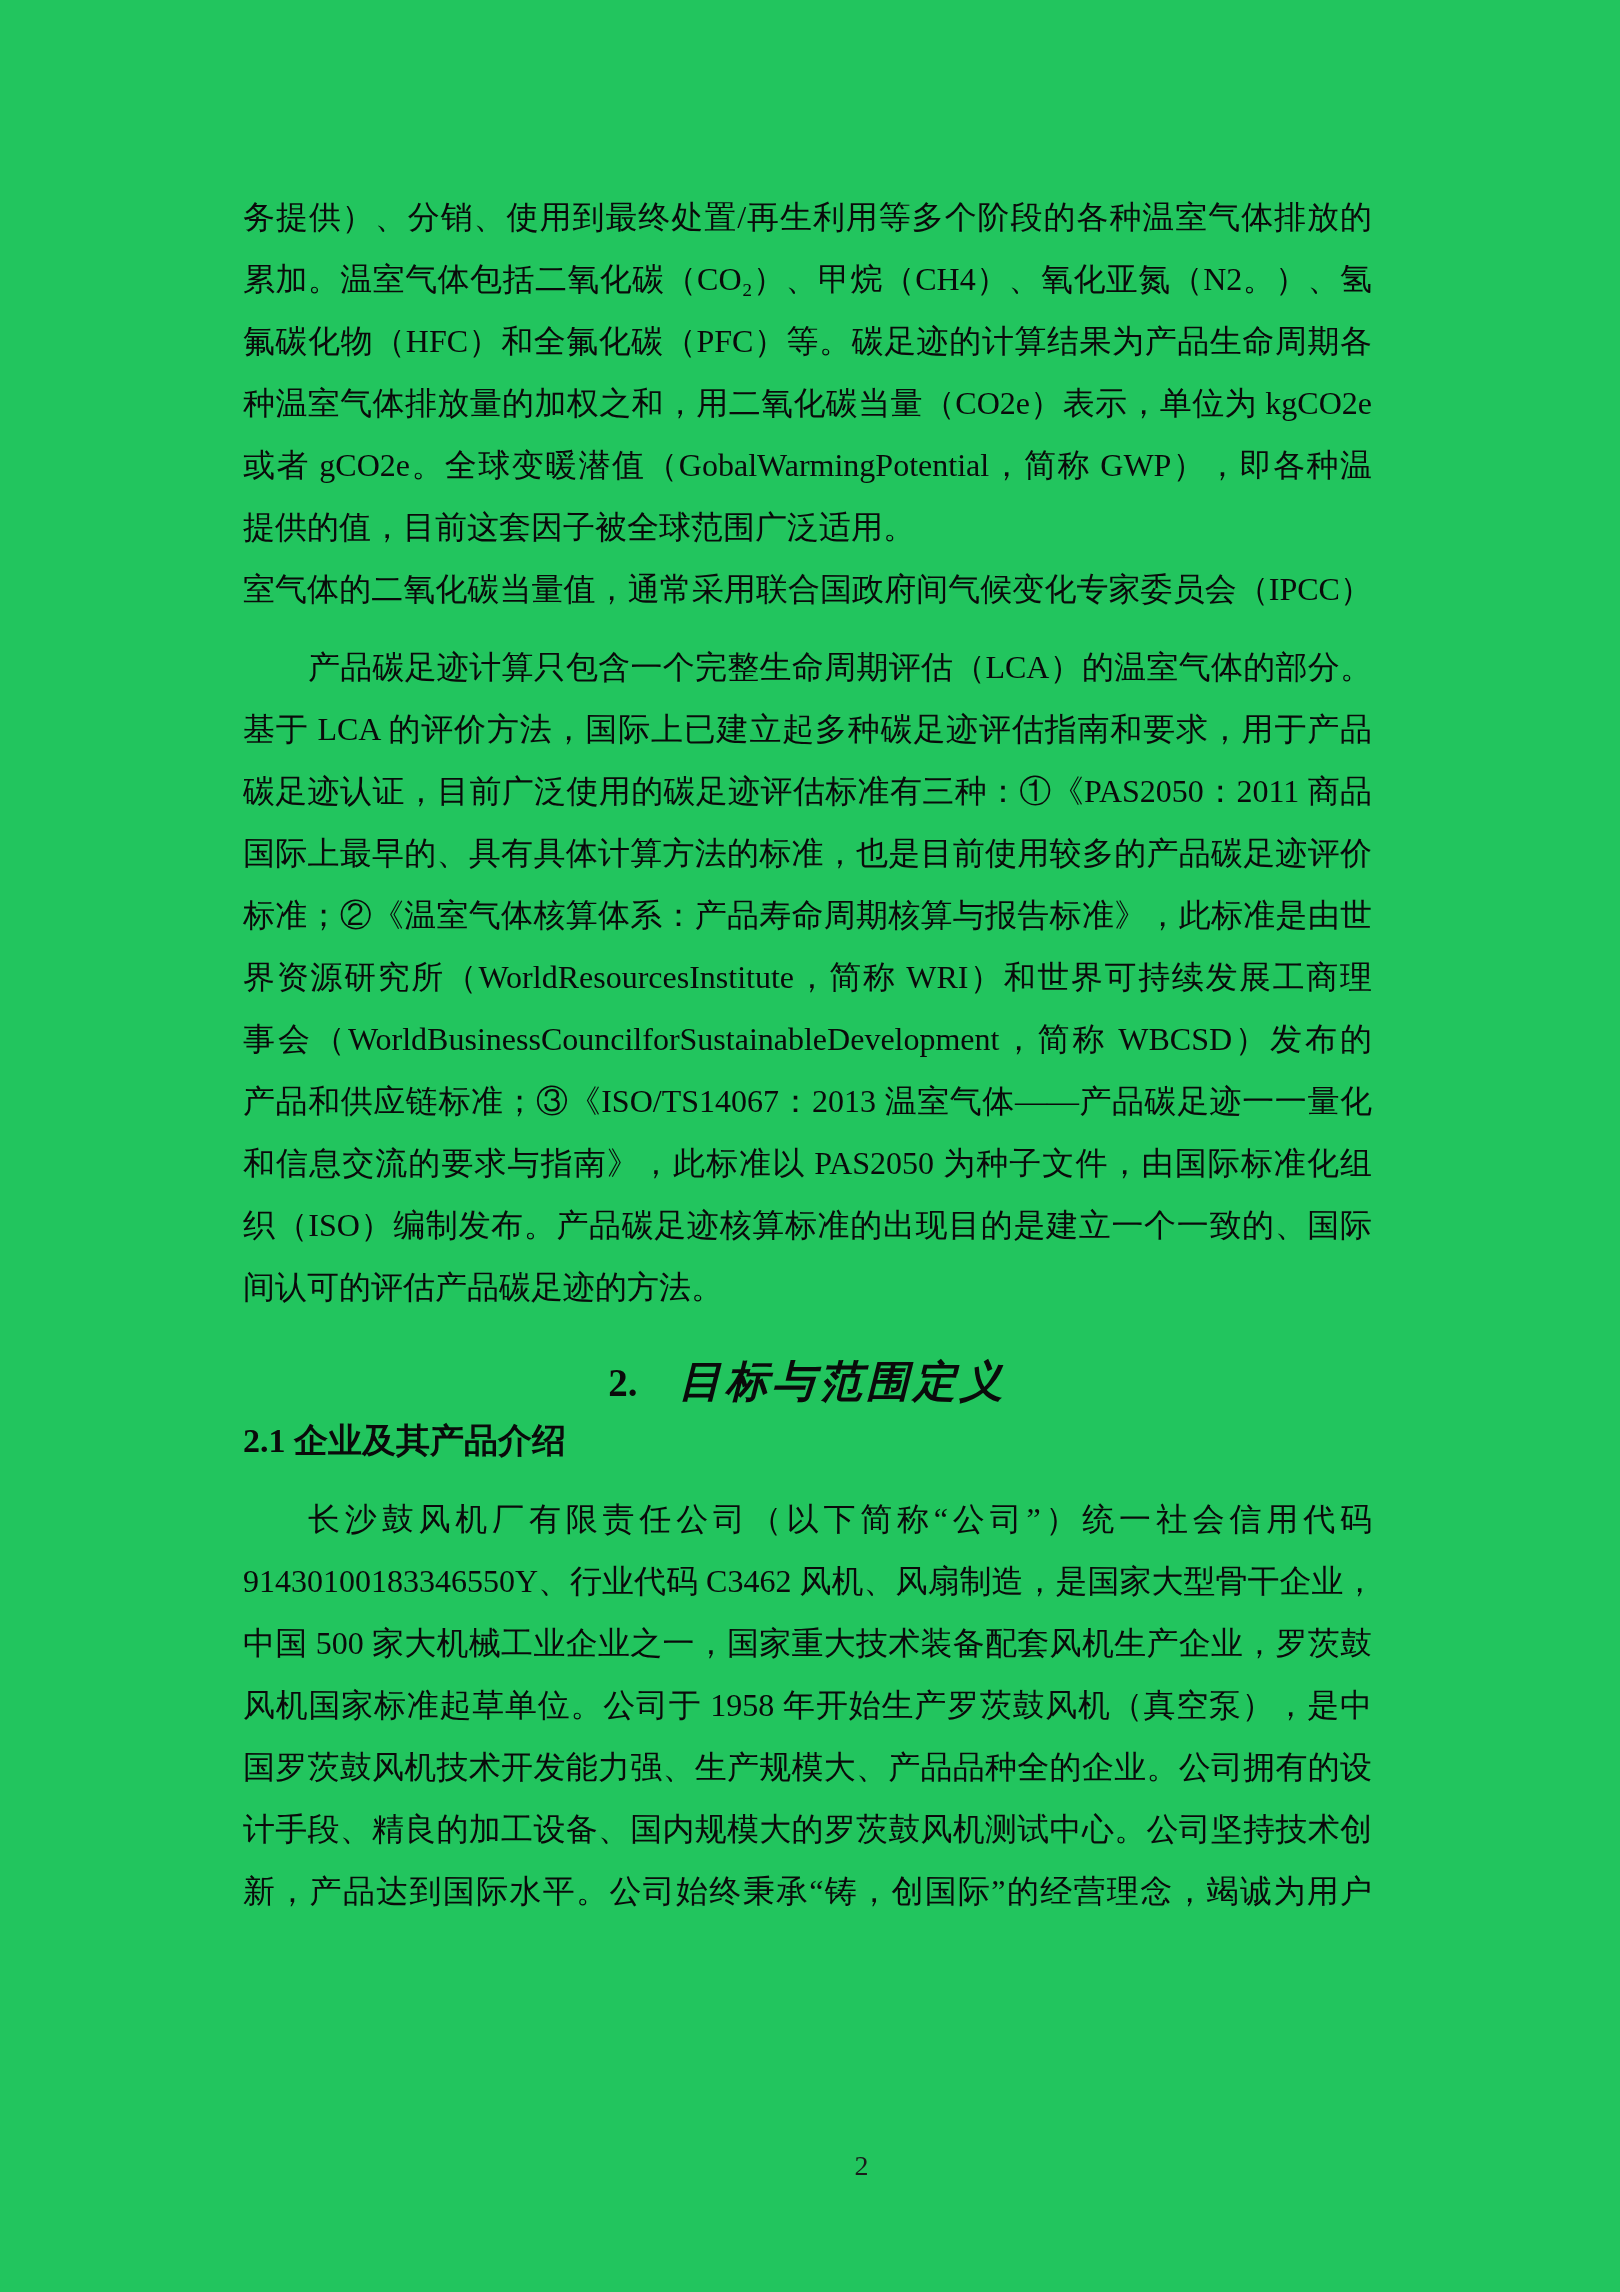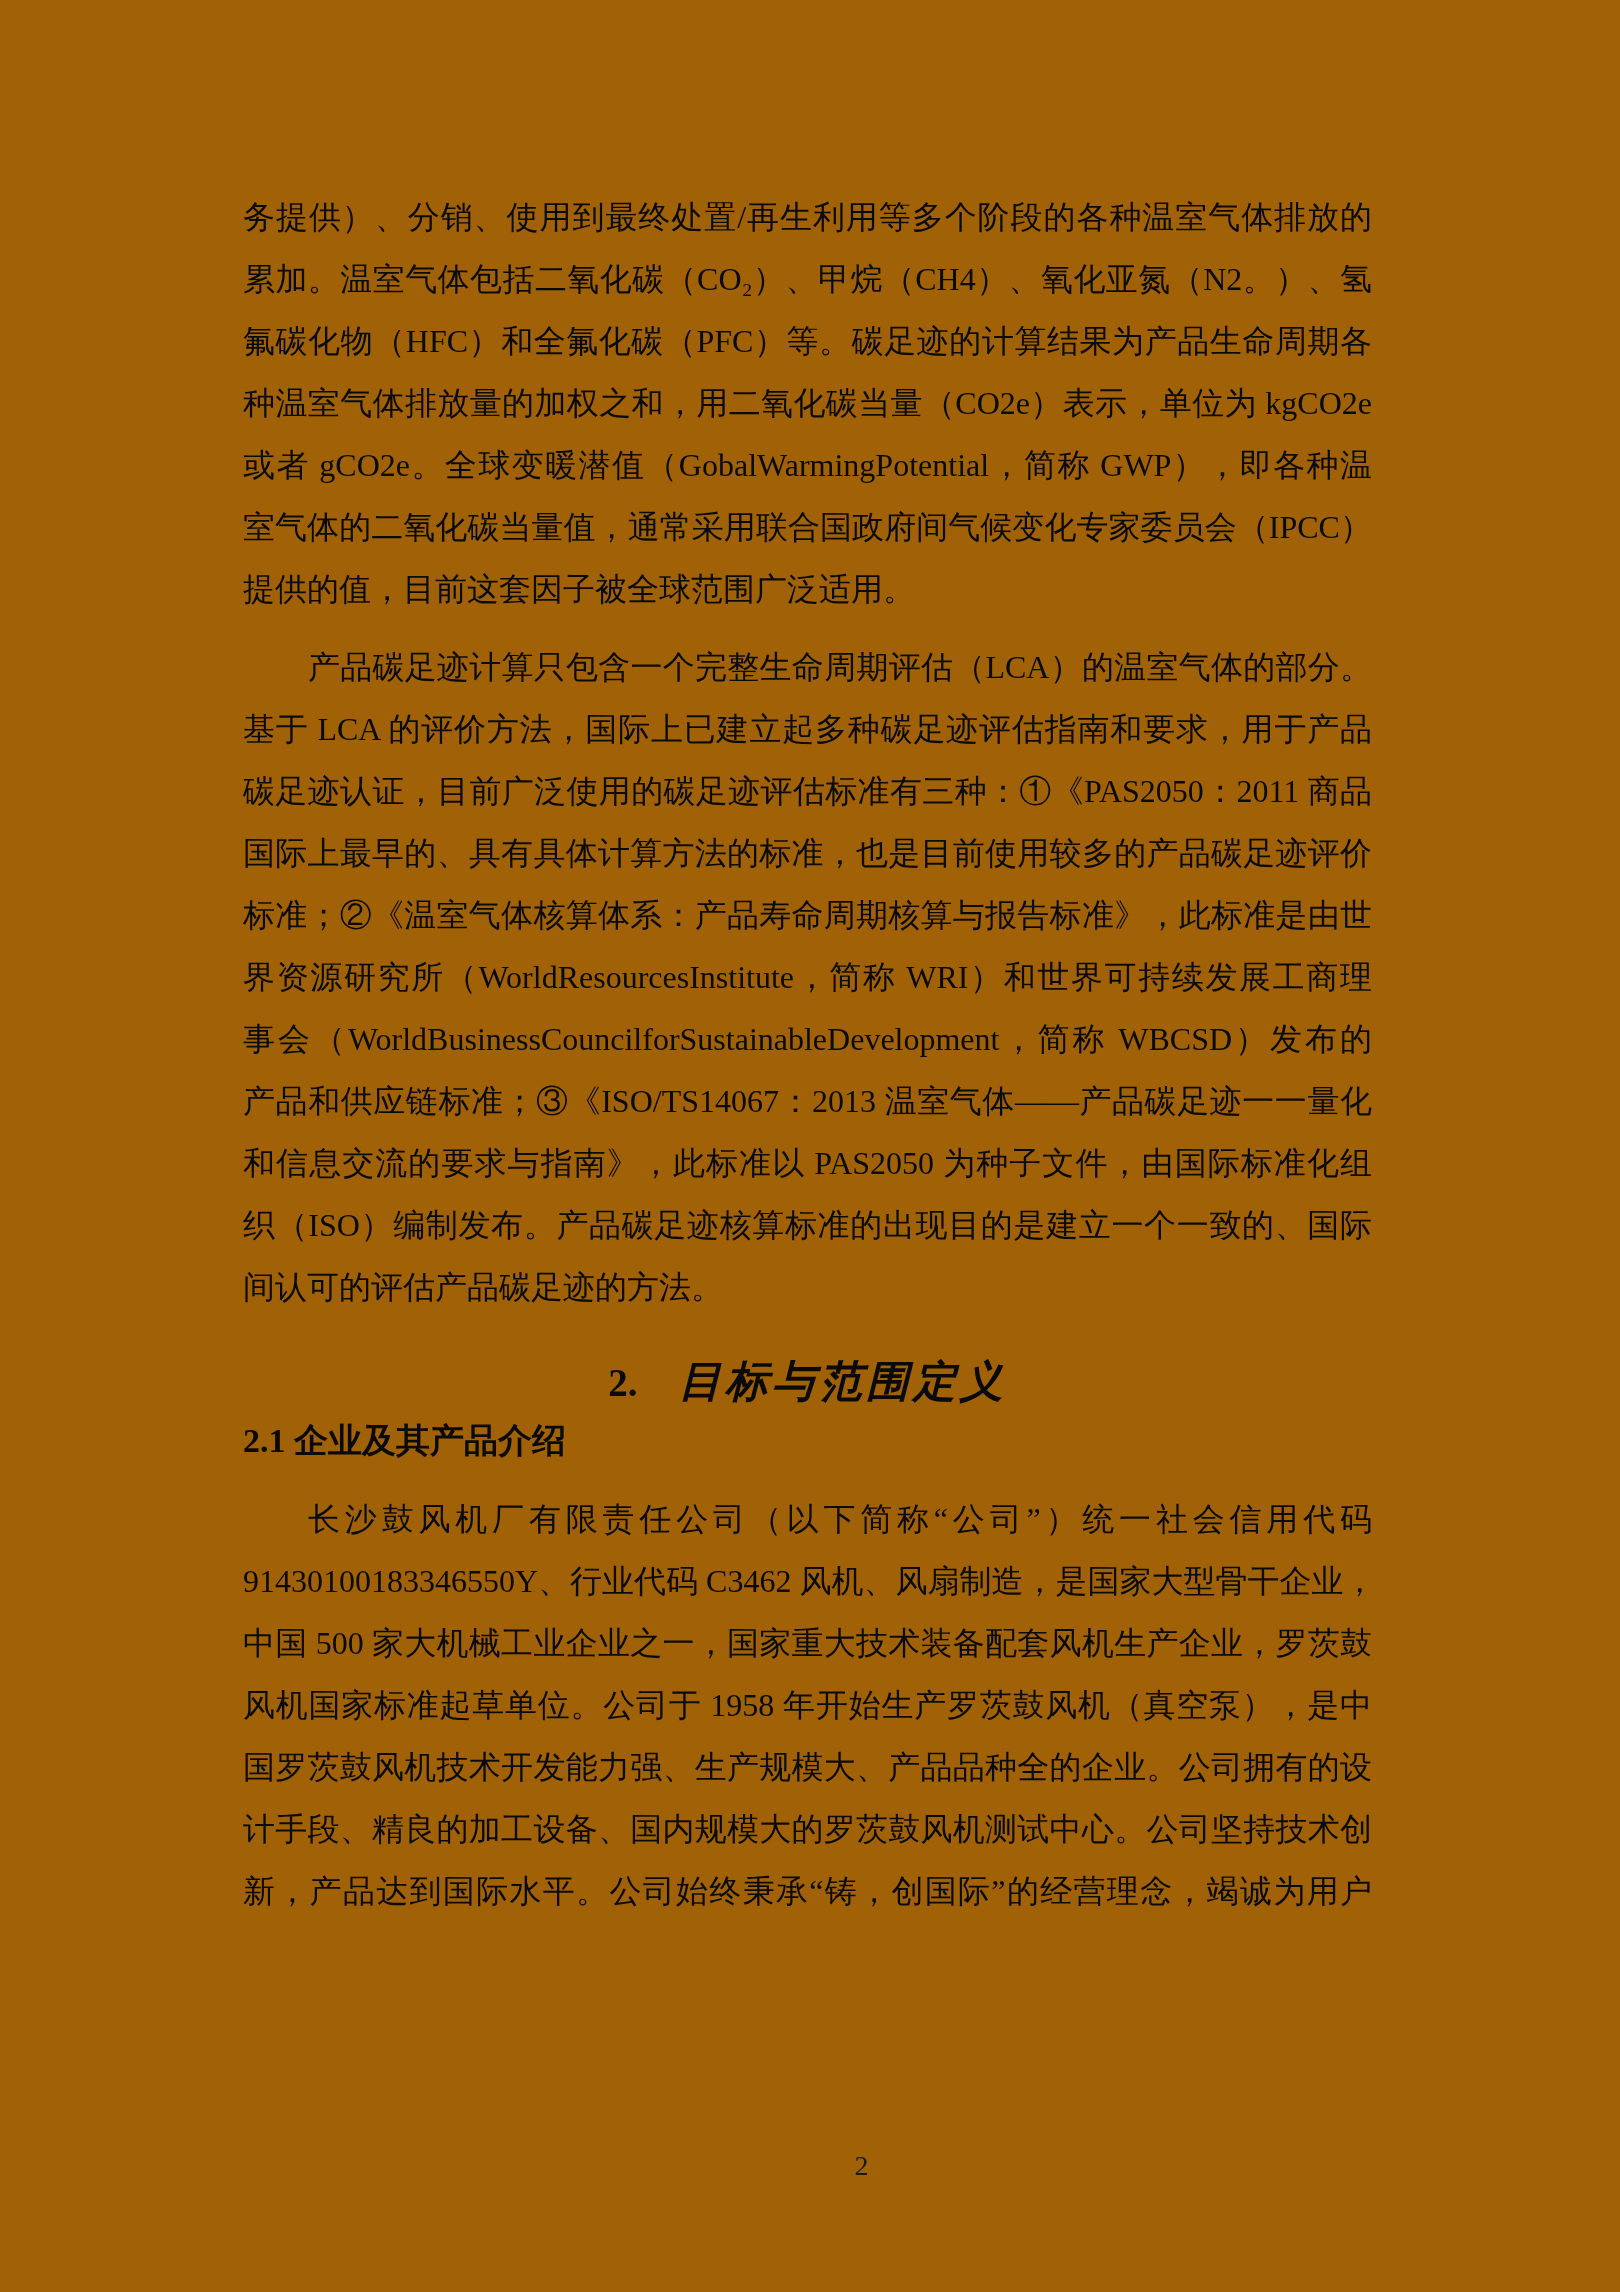--- a/index.html
+++ b/index.html
@@ -4,21 +4,21 @@
 <style>
   html, body {
     margin: 0;
     padding: 0;
     background: #9a9a9a;
   }
   .page {
     position: relative;
     width: 1620px;
     height: 2293px;
-    background: #a16207;
+    background: #22c55e;
     color: #0a0a0a;
     font-family: "Liberation Serif", "DejaVu Serif", serif;
     overflow: hidden;
   }
   .textblock {
     position: absolute;
     left: 243px;
     top: 186px;
     width: 1129px;
   }
@@ -85,22 +85,22 @@
 <div class="page">
 
   <div class="textblock">
 
     <div class="para p1">
       <div class="line">务提供）、分销、使用到最终处置/再生利用等多个阶段的各种温室气体排放的</div>
       <div class="line">累加。温室气体包括二氧化碳（CO₂）、甲烷（CH4）、氧化亚氮（N2。）、氢</div>
       <div class="line">氟碳化物（HFC）和全氟化碳（PFC）等。碳足迹的计算结果为产品生命周期各</div>
       <div class="line">种温室气体排放量的加权之和，用二氧化碳当量（CO2e）表示，单位为 kgCO2e</div>
       <div class="line">或者 gCO2e。全球变暖潜值（GobalWarmingPotential，简称 GWP），即各种温</div>
+      <div class="line last">提供的值，目前这套因子被全球范围广泛适用。</div>
       <div class="line">室气体的二氧化碳当量值，通常采用联合国政府间气候变化专家委员会（IPCC）</div>
-      <div class="line last">提供的值，目前这套因子被全球范围广泛适用。</div>
     </div>
 
     <div class="para p2">
       <div class="line indent">产品碳足迹计算只包含一个完整生命周期评估（LCA）的温室气体的部分。</div>
       <div class="line">基于 LCA 的评价方法，国际上已建立起多种碳足迹评估指南和要求，用于产品</div>
       <div class="line">碳足迹认证，目前广泛使用的碳足迹评估标准有三种：①《PAS2050：2011 商品</div>
       <div class="line">国际上最早的、具有具体计算方法的标准，也是目前使用较多的产品碳足迹评价</div>
       <div class="line">标准；②《温室气体核算体系：产品寿命周期核算与报告标准》，此标准是由世</div>
       <div class="line">界资源研究所（WorldResourcesInstitute，简称 WRI）和世界可持续发展工商理</div>
       <div class="line">事会（WorldBusinessCouncilforSustainableDevelopment，简称 WBCSD）发布的</div>

